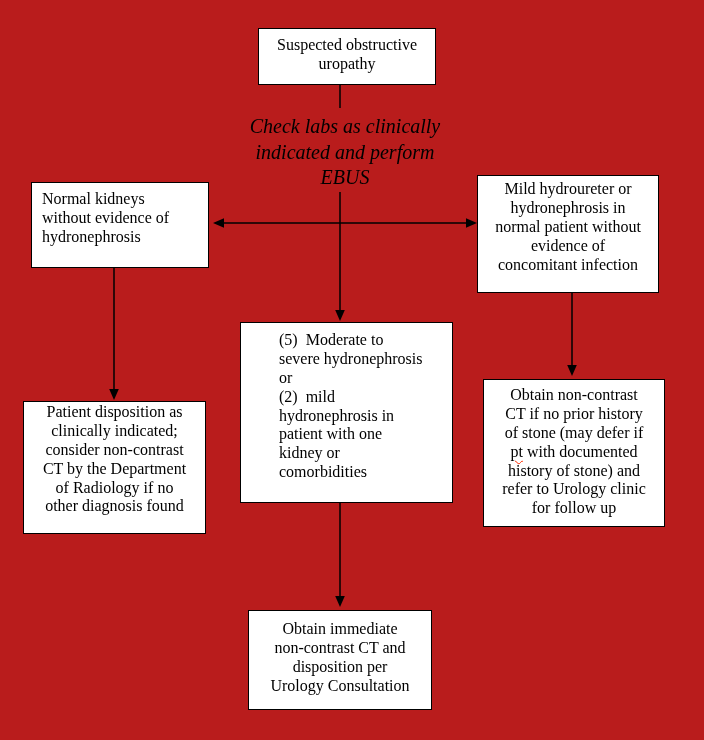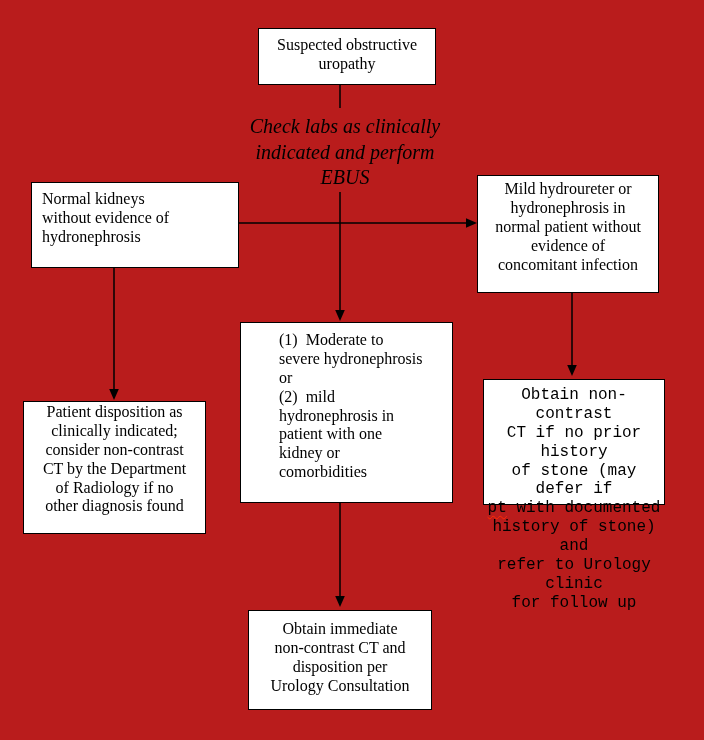--- a/index.html
+++ b/index.html
@@ -37,25 +37,25 @@
     position: absolute;
     box-sizing: border-box;
     font-size: 20px;
     line-height: 1.28;
     font-style: italic;
     text-align: center;
     white-space: pre-wrap;
   }
   .node-suspected   { left: 258px; top: 28px;  width: 178px; height: 57px;  text-align: center; padding-top: 7px; }
   .note-check-labs  { left: 235px; top: 114px; width: 220px; }
-  .node-normal      { left: 31px;  top: 182px; width: 208px; height: 86px;  padding: 7px 6px 6px 10px; }
+  .node-normal      { left: 31px;  top: 182px; width: 178px; height: 86px;  padding: 7px 6px 6px 10px; }
   .node-mild        { left: 477px; top: 175px; width: 182px; height: 118px; text-align: center; padding: 4px 4px; }
   .node-criteria    { left: 240px; top: 322px; width: 213px; height: 181px; padding: 8px 6px 6px 38px; }
   .node-disposition { left: 23px;  top: 401px; width: 183px; height: 133px; text-align: center; padding: 1px 2px; }
-  .node-obtain-ct   { left: 483px; top: 379px; width: 182px; height: 126px; text-align: center; padding: 6px 2px; font-family: Liberation Mono, monospace; }
+  .node-obtain-ct   { left: 483px; top: 379px; width: 182px; height: 148px; text-align: center; padding: 6px 2px; }
   .node-immediate   { left: 248px; top: 610px; width: 184px; height: 100px; text-align: center; padding: 9px 4px; }
   .squiggle {
     text-decoration-line: underline;
     text-decoration-style: wavy;
     text-decoration-color: #ff2a00;
     text-decoration-thickness: 1px;
     text-underline-offset: 3px;
   }
   line { stroke: #000000; stroke-width: 1.5; }
   polygon { fill: #000000; stroke: none; }
@@ -96,21 +96,21 @@
   <div class="node node-normal">Normal kidneys
 without evidence of
 hydronephrosis</div>
 
   <div class="node node-mild">Mild hydroureter or
 hydronephrosis in
 normal patient without
 evidence of
 concomitant infection</div>
 
-  <div class="node node-criteria">(1)  Moderate to
+  <div class="node node-criteria">(5)  Moderate to
 severe hydronephrosis
 or
 (2)  mild
 hydronephrosis in
 patient with one
 kidney or
 comorbidities</div>
 
   <div class="node node-disposition">Patient disposition as
 clinically indicated;

